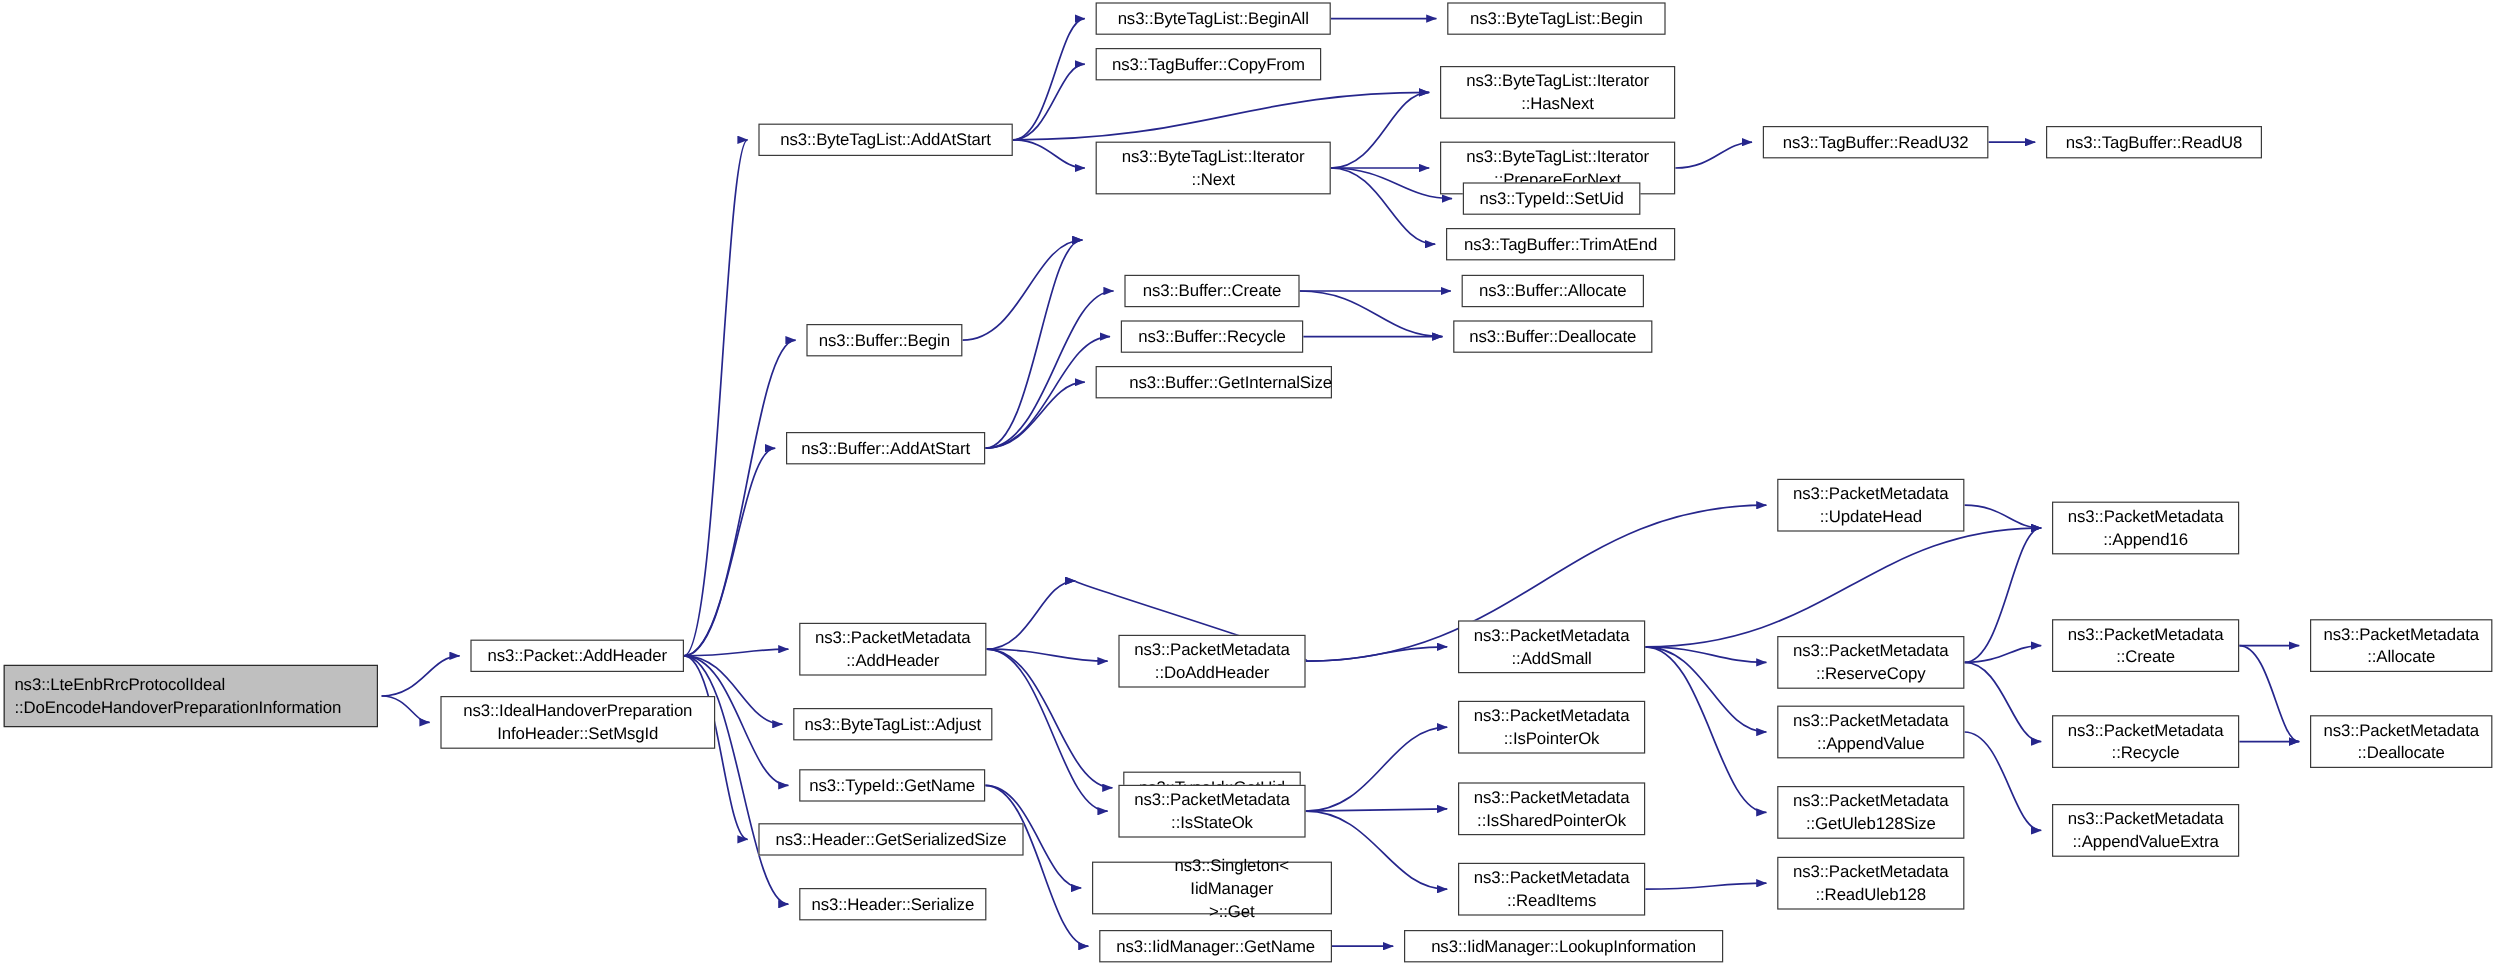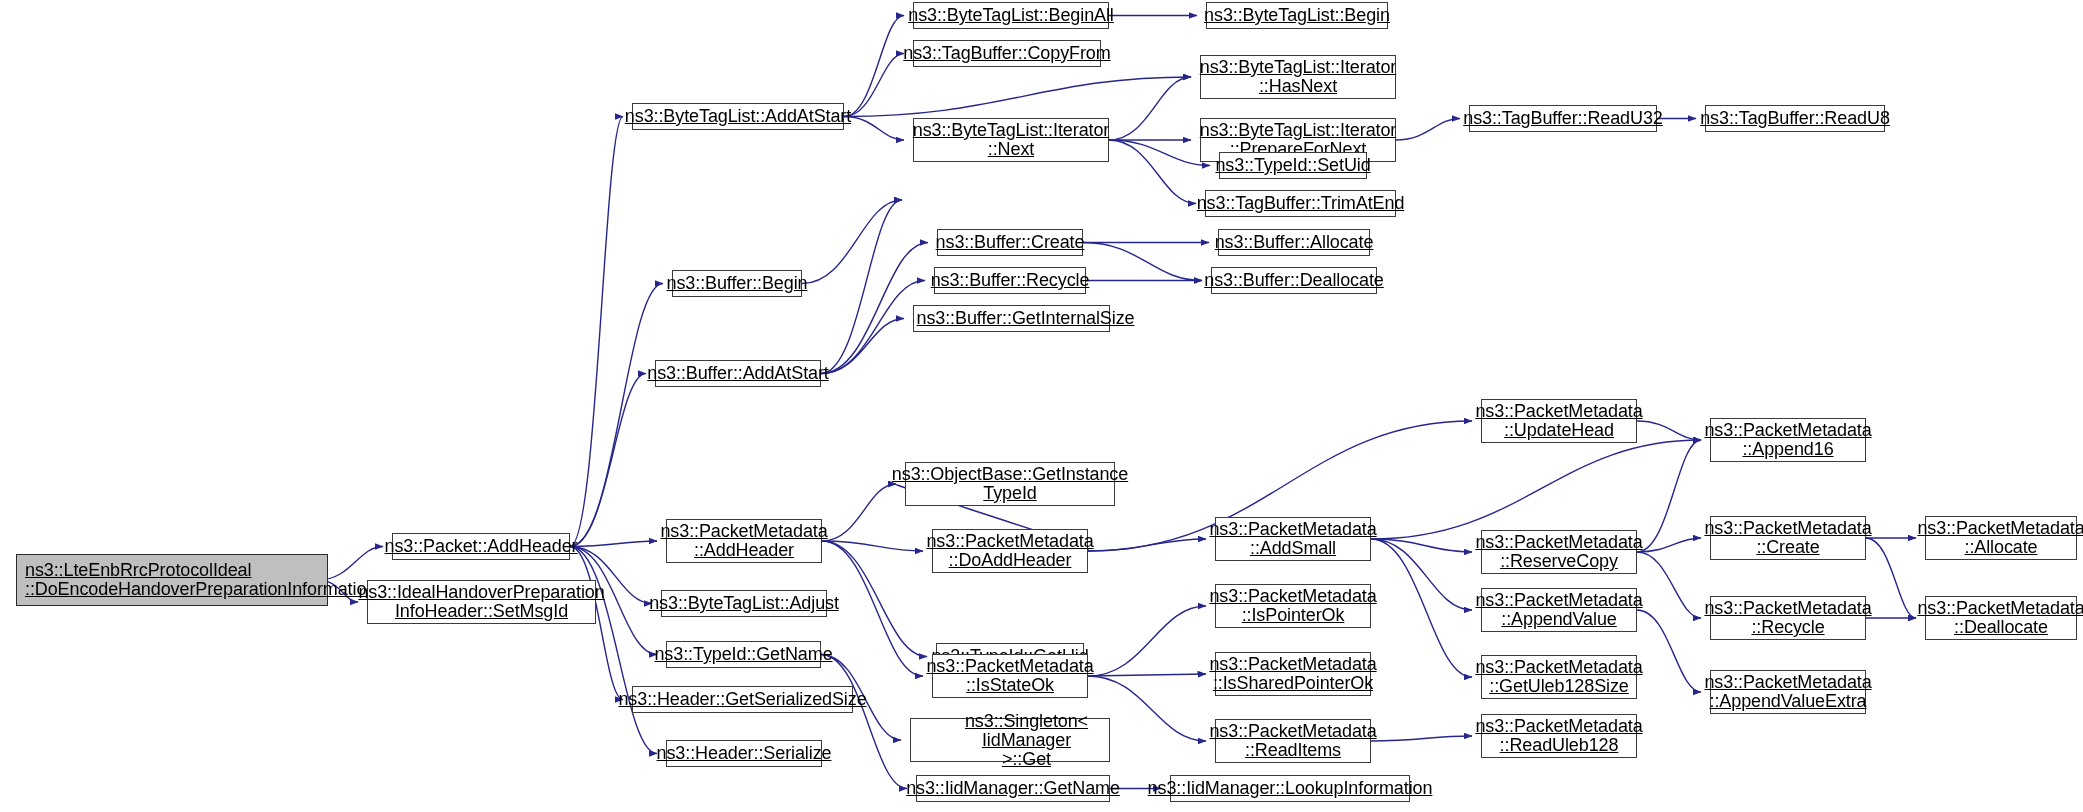--- a/index.html
+++ b/index.html
@@ -23,30 +23,29 @@
     width: 2083px;
     height: 812px;
     pointer-events: none;
   }
   .node {
     position: absolute;
     box-sizing: border-box;
     border: 1px solid #3b3b3b;
     background: #ffffff;
     color: #000000;
-    font-size: 18px;
+    font-size: 14px;
     line-height: 19px;
     display: flex;
     align-items: center;
     justify-content: center;
     text-align: center;
     white-space: pre-line;
     letter-spacing: -0.1px;
     z-index: 5;
-    text-decoration: underline;
   }
   .node.root {
     background: #bfbfbf;
     border: 1px solid #2b2b2b;
     text-align: left;
     justify-content: flex-start;
     padding-left: 8px;
   }
 </style>
 </head>
@@ -108,43 +107,41 @@
       <path d="M1371,741 C1420.5,741 1431.5,736 1472,736" stroke="#26268c" stroke-width="1.4" fill="none" marker-end="url(#ah)"></path>
       <path d="M1637,421 C1669.85,421 1677.15,440 1701,440" stroke="#26268c" stroke-width="1.4" fill="none" marker-end="url(#ah)"></path>
       <path d="M1637,552 C1669.85,552 1677.15,440 1701,440" stroke="#26268c" stroke-width="1.4" fill="none" marker-end="url(#ah)"></path>
       <path d="M1637,552 C1669.85,552 1677.15,538 1701,538" stroke="#26268c" stroke-width="1.4" fill="none" marker-end="url(#ah)"></path>
       <path d="M1637,552 C1669.85,552 1677.15,618 1701,618" stroke="#26268c" stroke-width="1.4" fill="none" marker-end="url(#ah)"></path>
       <path d="M1637,610 C1669.85,610 1677.15,692 1701,692" stroke="#26268c" stroke-width="1.4" fill="none" marker-end="url(#ah)"></path>
       <path d="M1866,538 L1916,538" stroke="#26268c" stroke-width="1.4" fill="none" marker-end="url(#ah)"></path>
       <path d="M1866,538 C1892.55,538 1898.45,618 1916,618" stroke="#26268c" stroke-width="1.4" fill="none" marker-end="url(#ah)"></path>
       <path d="M1866,618 L1916,618" stroke="#26268c" stroke-width="1.4" fill="none" marker-end="url(#ah)"></path>
     </svg>
-<div class="node root" style="left: 16px; top: 554px; width: 312px; height: 52px;">ns3::LteEnbRrcProtocolIdeal
+<div class="node root" style="left: 3px; top: 554px; width: 312px; height: 52px;">ns3::LteEnbRrcProtocolIdeal
 ::DoEncodeHandoverPreparationInformation</div>
     <div class="node" style="left: 392px; top: 533px; width: 178px; height: 27px;">ns3::Packet::AddHeader</div>
     <div class="node" style="left: 367px; top: 580px; width: 229px; height: 44px;">ns3::IdealHandoverPreparation
 InfoHeader::SetMsgId</div>
     <div class="node" style="left: 632px; top: 103px; width: 212px; height: 27px;">ns3::ByteTagList::AddAtStart</div>
     <div class="node" style="left: 672px; top: 270px; width: 130px; height: 27px;">ns3::Buffer::Begin</div>
     <div class="node" style="left: 655px; top: 360px; width: 166px; height: 27px;">ns3::Buffer::AddAtStart</div>
     <div class="node" style="left: 666px; top: 519px; width: 156px; height: 44px;">ns3::PacketMetadata
 ::AddHeader</div>
     <div class="node" style="left: 661px; top: 590px; width: 166px; height: 27px;">ns3::ByteTagList::Adjust</div>
     <div class="node" style="left: 666px; top: 641px; width: 155px; height: 27px;">ns3::TypeId::GetName</div>
     <div class="node" style="left: 632px; top: 686px; width: 221px; height: 27px;">ns3::Header::GetSerializedSize</div>
     <div class="node" style="left: 666px; top: 740px; width: 156px; height: 27px;">ns3::Header::Serialize</div>
     <div class="node" style="left: 913px; top: 2px; width: 196px; height: 27px;">ns3::ByteTagList::BeginAll</div>
     <div class="node" style="left: 913px; top: 40px; width: 188px; height: 27px;">ns3::TagBuffer::CopyFrom</div>
     <div class="node" style="left: 913px; top: 118px; width: 196px; height: 44px;">ns3::ByteTagList::Iterator
 ::Next</div>
     <div class="node" style="left: 937px; top: 229px; width: 146px; height: 27px;">ns3::Buffer::Create</div>
     <div class="node" style="left: 934px; top: 267px; width: 152px; height: 27px;">ns3::Buffer::Recycle</div>
     <div class="node" style="left: 913px; top: 305px; width: 197px; height: 27px; padding-left: 28px;">ns3::Buffer::GetInternalSize</div>
-    <div class="node" style="left: 905px; top: 462px; width: 210px; height: 44px;">ns3::ObjectBase::GetInstance
-TypeId</div>
     <div class="node" style="left: 932px; top: 529px; width: 156px; height: 44px;">ns3::PacketMetadata
 ::DoAddHeader</div>
     <div class="node" style="left: 936px; top: 643px; width: 148px; height: 27px;">ns3::TypeId::GetUid</div>
     <div class="node" style="left: 932px; top: 654px; width: 156px; height: 44px;">ns3::PacketMetadata
 ::IsStateOk</div>
     <div class="node" style="left: 910px; top: 718px; width: 200px; height: 44px; padding-left: 33px;">ns3::Singleton&lt; IidManager
 &gt;::Get</div>
     <div class="node" style="left: 916px; top: 775px; width: 194px; height: 27px;">ns3::IidManager::GetName</div>
     <div class="node" style="left: 1206px; top: 2px; width: 182px; height: 27px;">ns3::ByteTagList::Begin</div>
     <div class="node" style="left: 1200px; top: 55px; width: 196px; height: 44px;">ns3::ByteTagList::Iterator
@@ -156,21 +153,21 @@
     <div class="node" style="left: 1218px; top: 229px; width: 152px; height: 27px;">ns3::Buffer::Allocate</div>
     <div class="node" style="left: 1211px; top: 267px; width: 166px; height: 27px;">ns3::Buffer::Deallocate</div>
     <div class="node" style="left: 1215px; top: 517px; width: 156px; height: 44px;">ns3::PacketMetadata
 ::AddSmall</div>
     <div class="node" style="left: 1215px; top: 584px; width: 156px; height: 44px;">ns3::PacketMetadata
 ::IsPointerOk</div>
     <div class="node" style="left: 1215px; top: 652px; width: 156px; height: 44px;">ns3::PacketMetadata
 ::IsSharedPointerOk</div>
     <div class="node" style="left: 1215px; top: 719px; width: 156px; height: 44px;">ns3::PacketMetadata
 ::ReadItems</div>
-    <div class="node" style="left: 1170px; top: 775px; width: 240px; height: 27px;">ns3::IidManager::LookupInformation</div>
+    <div class="node" style="left: 1170px; top: 775px; width: 266px; height: 27px;">ns3::IidManager::LookupInformation</div>
     <div class="node" style="left: 1481px; top: 399px; width: 156px; height: 44px;">ns3::PacketMetadata
 ::UpdateHead</div>
     <div class="node" style="left: 1481px; top: 530px; width: 156px; height: 44px;">ns3::PacketMetadata
 ::ReserveCopy</div>
     <div class="node" style="left: 1481px; top: 588px; width: 156px; height: 44px;">ns3::PacketMetadata
 ::AppendValue</div>
     <div class="node" style="left: 1481px; top: 655px; width: 156px; height: 44px;">ns3::PacketMetadata
 ::GetUleb128Size</div>
     <div class="node" style="left: 1481px; top: 714px; width: 156px; height: 44px;">ns3::PacketMetadata
 ::ReadUleb128</div>

